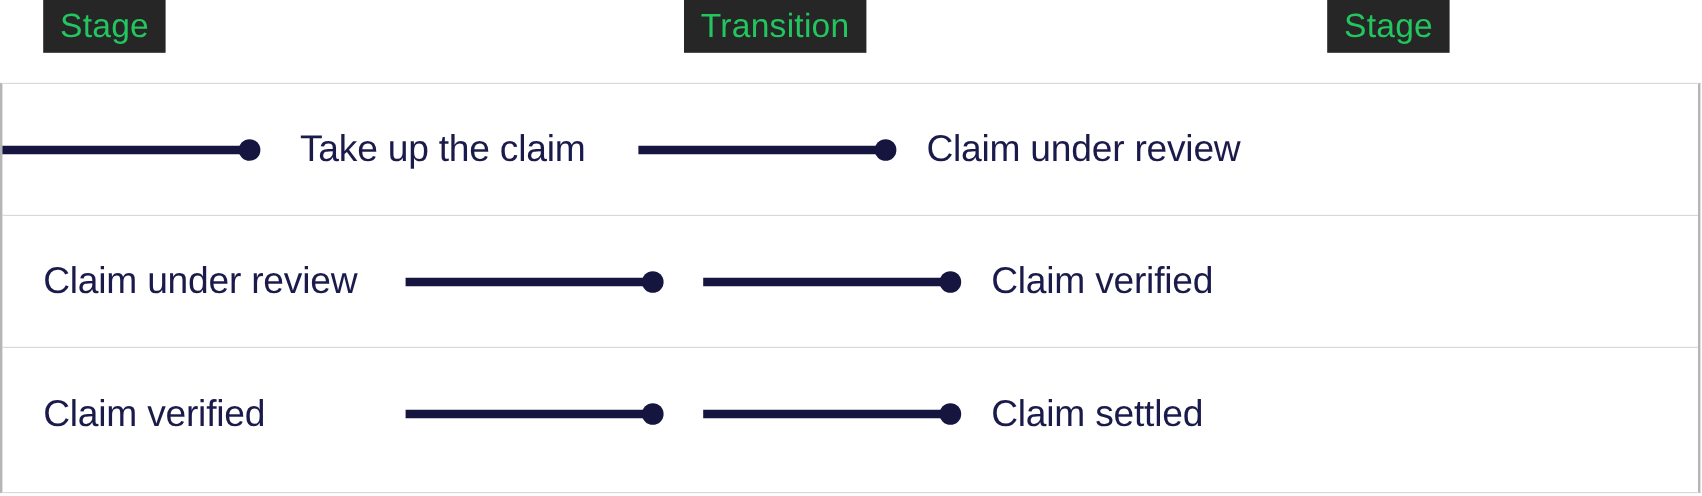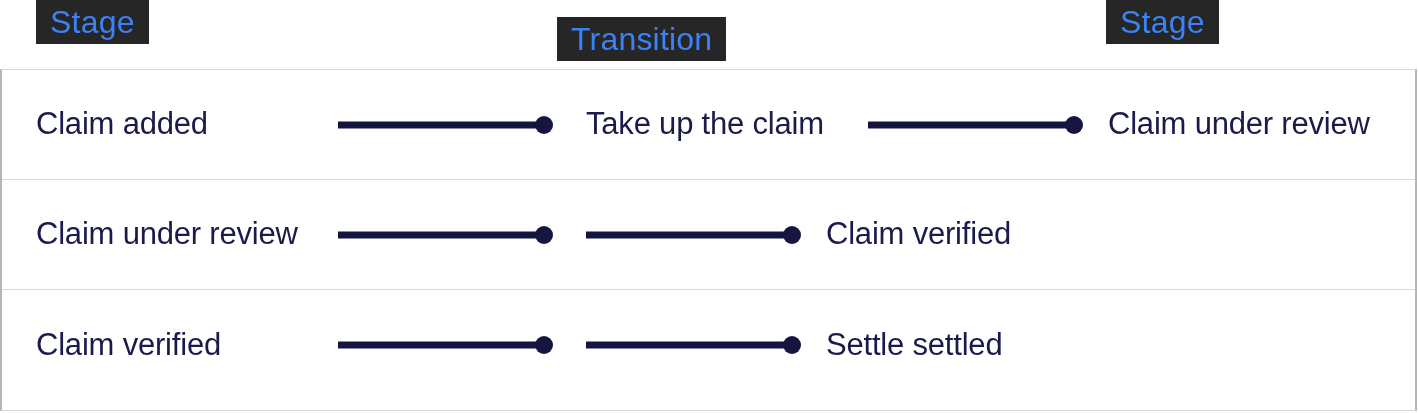--- a/index.html
+++ b/index.html
@@ -29,29 +29,29 @@
     left: 0;
     width: 1418px;
     height: 69px;
   }
   .col-badge {
     position: absolute;
     top: 0;
     height: 44px;
     line-height: 44px;
     background: #262626;
-    color: #3b82f6;
-    font-size: 32px;
+    color: #22c55e;
+    font-size: 28px;
     letter-spacing: 0.2px;
     padding: 0 14px;
     box-sizing: border-box;
     white-space: nowrap;
   }
   .badge-stage-1  { left: 36px; }
-  .badge-transition { left: 557px; margin-top: 17px; }
+  .badge-transition { left: 570px; }
   .badge-stage-2  { left: 1106px; }
 
   
   .table {
     position: absolute;
     top: 69px;
     left: 0;
     width: 1417px;
     height: 342px;
     border-left: 2px solid #b5b5b5;
@@ -124,23 +124,20 @@
 
   <div class="header-row">
     <div class="col-badge badge-stage-1">Stage</div>
     <div class="col-badge badge-transition">Transition</div>
     <div class="col-badge badge-stage-2">Stage</div>
   </div>
 
   <div class="table">
 
     <div class="row">
-      <div class="cell cell-stage-from">
-        <span class="label">Claim added</span>
-      </div>
       <div class="cell cell-arrow-1">
         <svg class="arrow" viewBox="0 0 215 22">
           <line class="shaft" x1="0" y1="11" x2="204" y2="11"></line>
           <circle class="head" cx="206" cy="11" r="9"></circle>
         </svg>
       </div>
       <div class="cell cell-transition">
         <span class="label">Take up the claim</span>
       </div>
       <div class="cell cell-arrow-2">
@@ -185,18 +182,18 @@
           <circle class="head" cx="206" cy="11" r="9"></circle>
         </svg>
       </div>
       <div class="cell cell-arrow-2">
         <svg class="arrow" viewBox="0 0 215 22">
           <line class="shaft" x1="0" y1="11" x2="204" y2="11"></line>
           <circle class="head" cx="206" cy="11" r="9"></circle>
         </svg>
       </div>
       <div class="cell cell-stage-to">
-        <span class="label">Settle settled</span>
+        <span class="label">Claim settled</span>
       </div>
     </div>
 
   </div>
 </div>
 
 </body></html>

